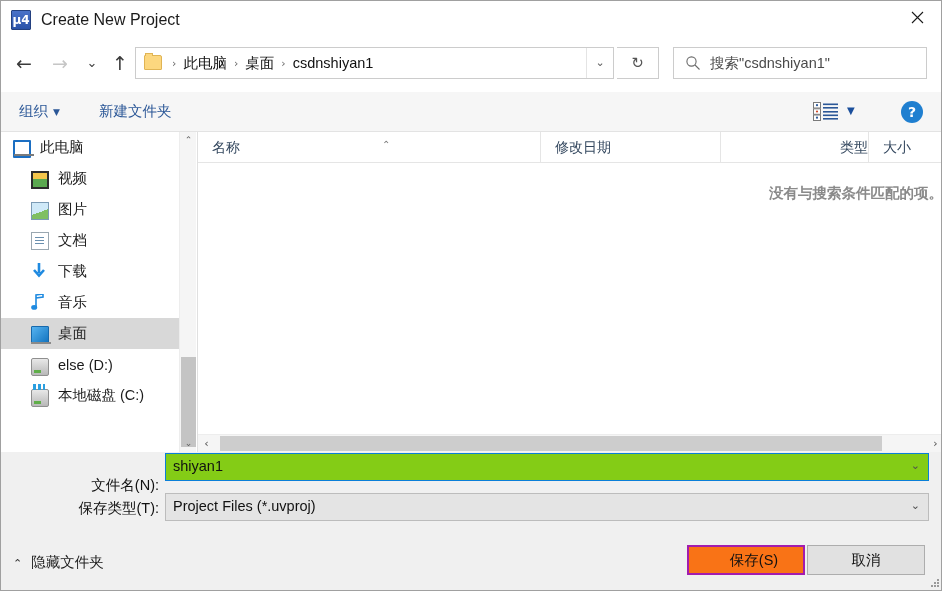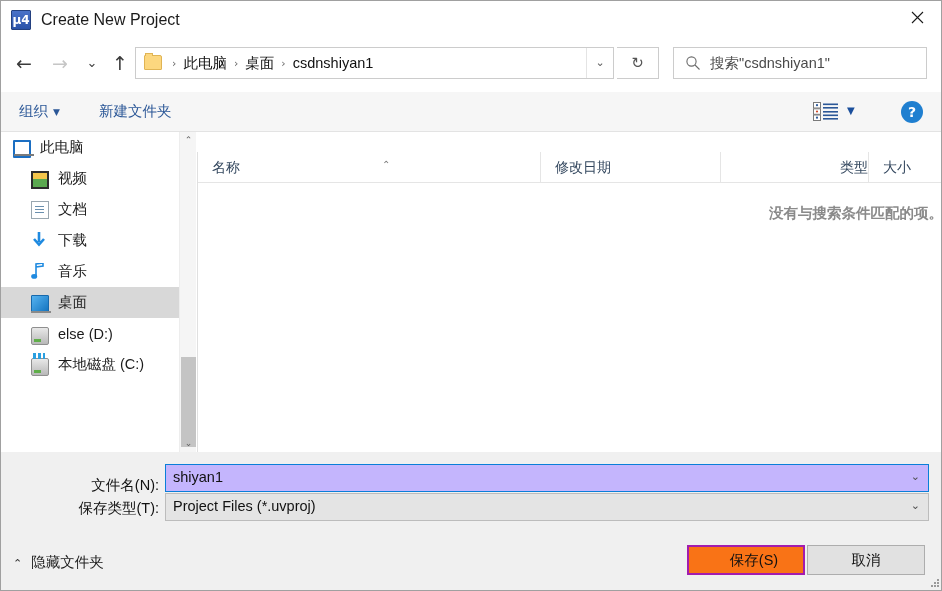--- a/index.html
+++ b/index.html
@@ -387,21 +387,20 @@
   }
 
   
   .filelist {
     position: absolute;
     left: 196px; top: 0;
     width: 746px; height: 320px;
     background: #ffffff;
     border-left: 1px solid #e0e0e0;
     box-sizing: border-box;
-    margin-top: 20px;
   }
   .col-header {
     position: absolute;
     left: 0; top: 0;
     width: 100%; height: 31px;
     border-bottom: 1px solid #e5e5e5;
     box-sizing: border-box;
   }
   .col {
     position: absolute;
@@ -474,22 +473,22 @@
   #label-filename { left: 40px; top: 24px; width: 118px; }
   #label-filetype { left: 40px; top: 47px; width: 118px; }
 
   .combo {
     position: absolute;
     left: 164px;
     width: 764px; height: 28px;
     box-sizing: border-box;
   }
   #field-filename {
-    top: 12px;
-    background: #c4b5fd;
+    top: 1px;
+    background: #84cc16;
     border: 1px solid #0a7fd8;
   }
   #field-filetype {
     top: 41px;
     background: #e4e4e4;
     border: 1px solid #bcbcbc;
   }
   .combo .value {
     position: absolute;
     left: 7px; top: 4px;
@@ -624,20 +623,24 @@
     <div class="sidebar">
       <div class="tree-item">
         <span class="ti-icon ic-pc"></span>
         <span>此电脑</span>
       </div>
       <div class="tree-item lvl2">
         <span class="ti-icon ic-video"></span>
         <span>视频</span>
       </div>
       <div class="tree-item lvl2">
+        <span class="ti-icon ic-pic"></span>
+        <span>图片</span>
+      </div>
+      <div class="tree-item lvl2">
         <span class="ti-icon ic-doc"></span>
         <span>文档</span>
       </div>
       <div class="tree-item lvl2">
         <span class="ti-icon ic-dl">
           <svg width="16" height="17" viewBox="0 0 16 17">
             <path d="M8 0 L8 10 M3 7 L8 12.5 L13 7" stroke="#1f8ae0" stroke-width="2.6" fill="none"></path>
           </svg>
         </span>
         <span>下载</span>

